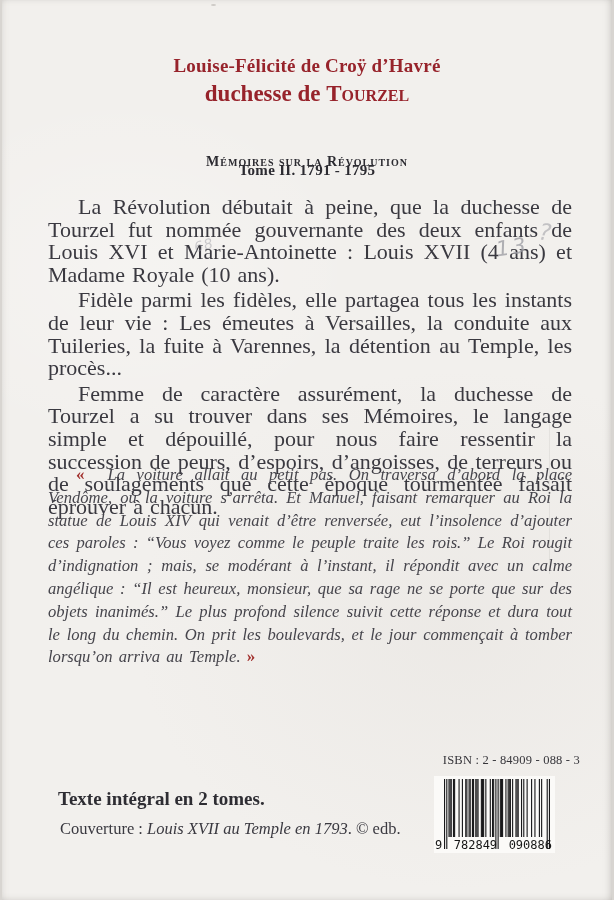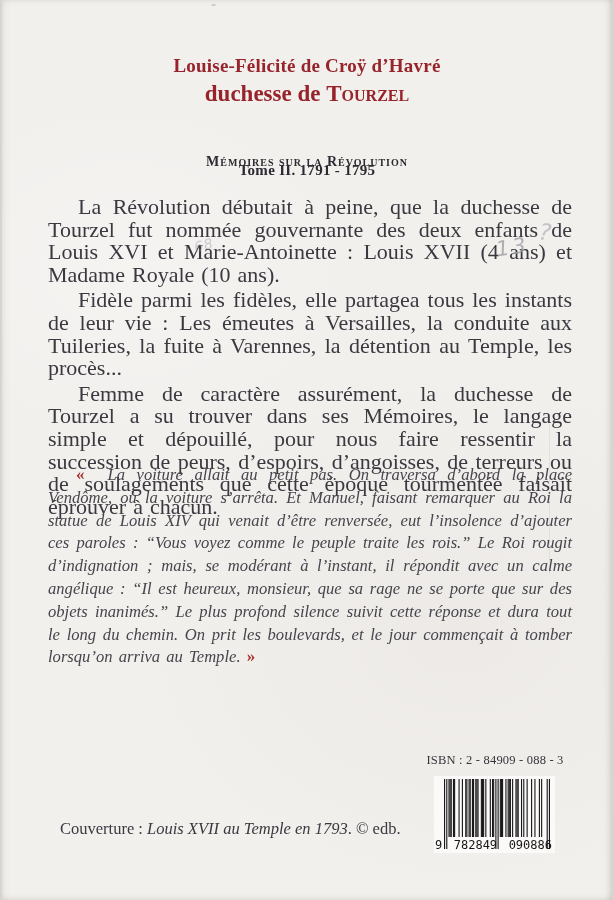--- a/index.html
+++ b/index.html
@@ -55,21 +55,21 @@
   .quote-block .gmark { color: #a2312e; font-weight: bold; font-style: normal; font-size: 17px; }
 
   .pencil {
     font-family: "DejaVu Sans", sans-serif; color: #9d9da4; font-style: italic;
   }
   .pencil-68 { left: 192px; top: 237px; font-size: 14px; opacity: 0.48; transform: rotate(-14deg); letter-spacing: 1px; }
   .pencil-13 { left: 494px; top: 235px; font-size: 21px; opacity: 0.78; transform: rotate(-9deg); letter-spacing: 3px; }
   .pencil-q  { left: 537px; top: 219px; font-size: 23px; opacity: 0.55; transform: rotate(7deg); }
 
   .isbn-line {
-    left: 408px; top: 753px; width: 170px; text-align: center;
+    left: 408px; top: 753px; width: 170px; text-align: right;
     font-size: 12.5px; color: #36353a; letter-spacing: 0.2px;
   }
   .barcode-box {
     left: 432px; top: 776px; width: 121px; height: 77px;
     background: #fbfaf8; padding: 0;
   }
   .barcode-box svg { position: absolute; left: 10px; top: 3px; width: 106px; height: 70px; }
   .bc-digits {
     position: absolute; left: 1px; right: 3px; bottom: 1px;
     display: flex; justify-content: space-between;
@@ -162,19 +162,20 @@
         <rect x="92" y="0" width="1" height="70" fill="#18181a"></rect>
         <rect x="94" y="0" width="1" height="70" fill="#18181a"></rect>
       </svg>
     <div class="bc-digits">
       <span id="bc-first">9</span>
       <span id="bc-left">782849</span>
       <span id="bc-right">090886</span>
     </div>
   </div>
 
+  <div class="abs texte-integral">Texte intégral en 2 tomes.</div>
 
   <div class="abs couverture"><span>Couverture : </span><span class="it">Louis XVII au Temple en 1793</span><span>. © edb.</span></div>
 
   <div class="abs crease"></div>
   <div class="abs speck"></div>
 
 </div>
 
 </body></html>

